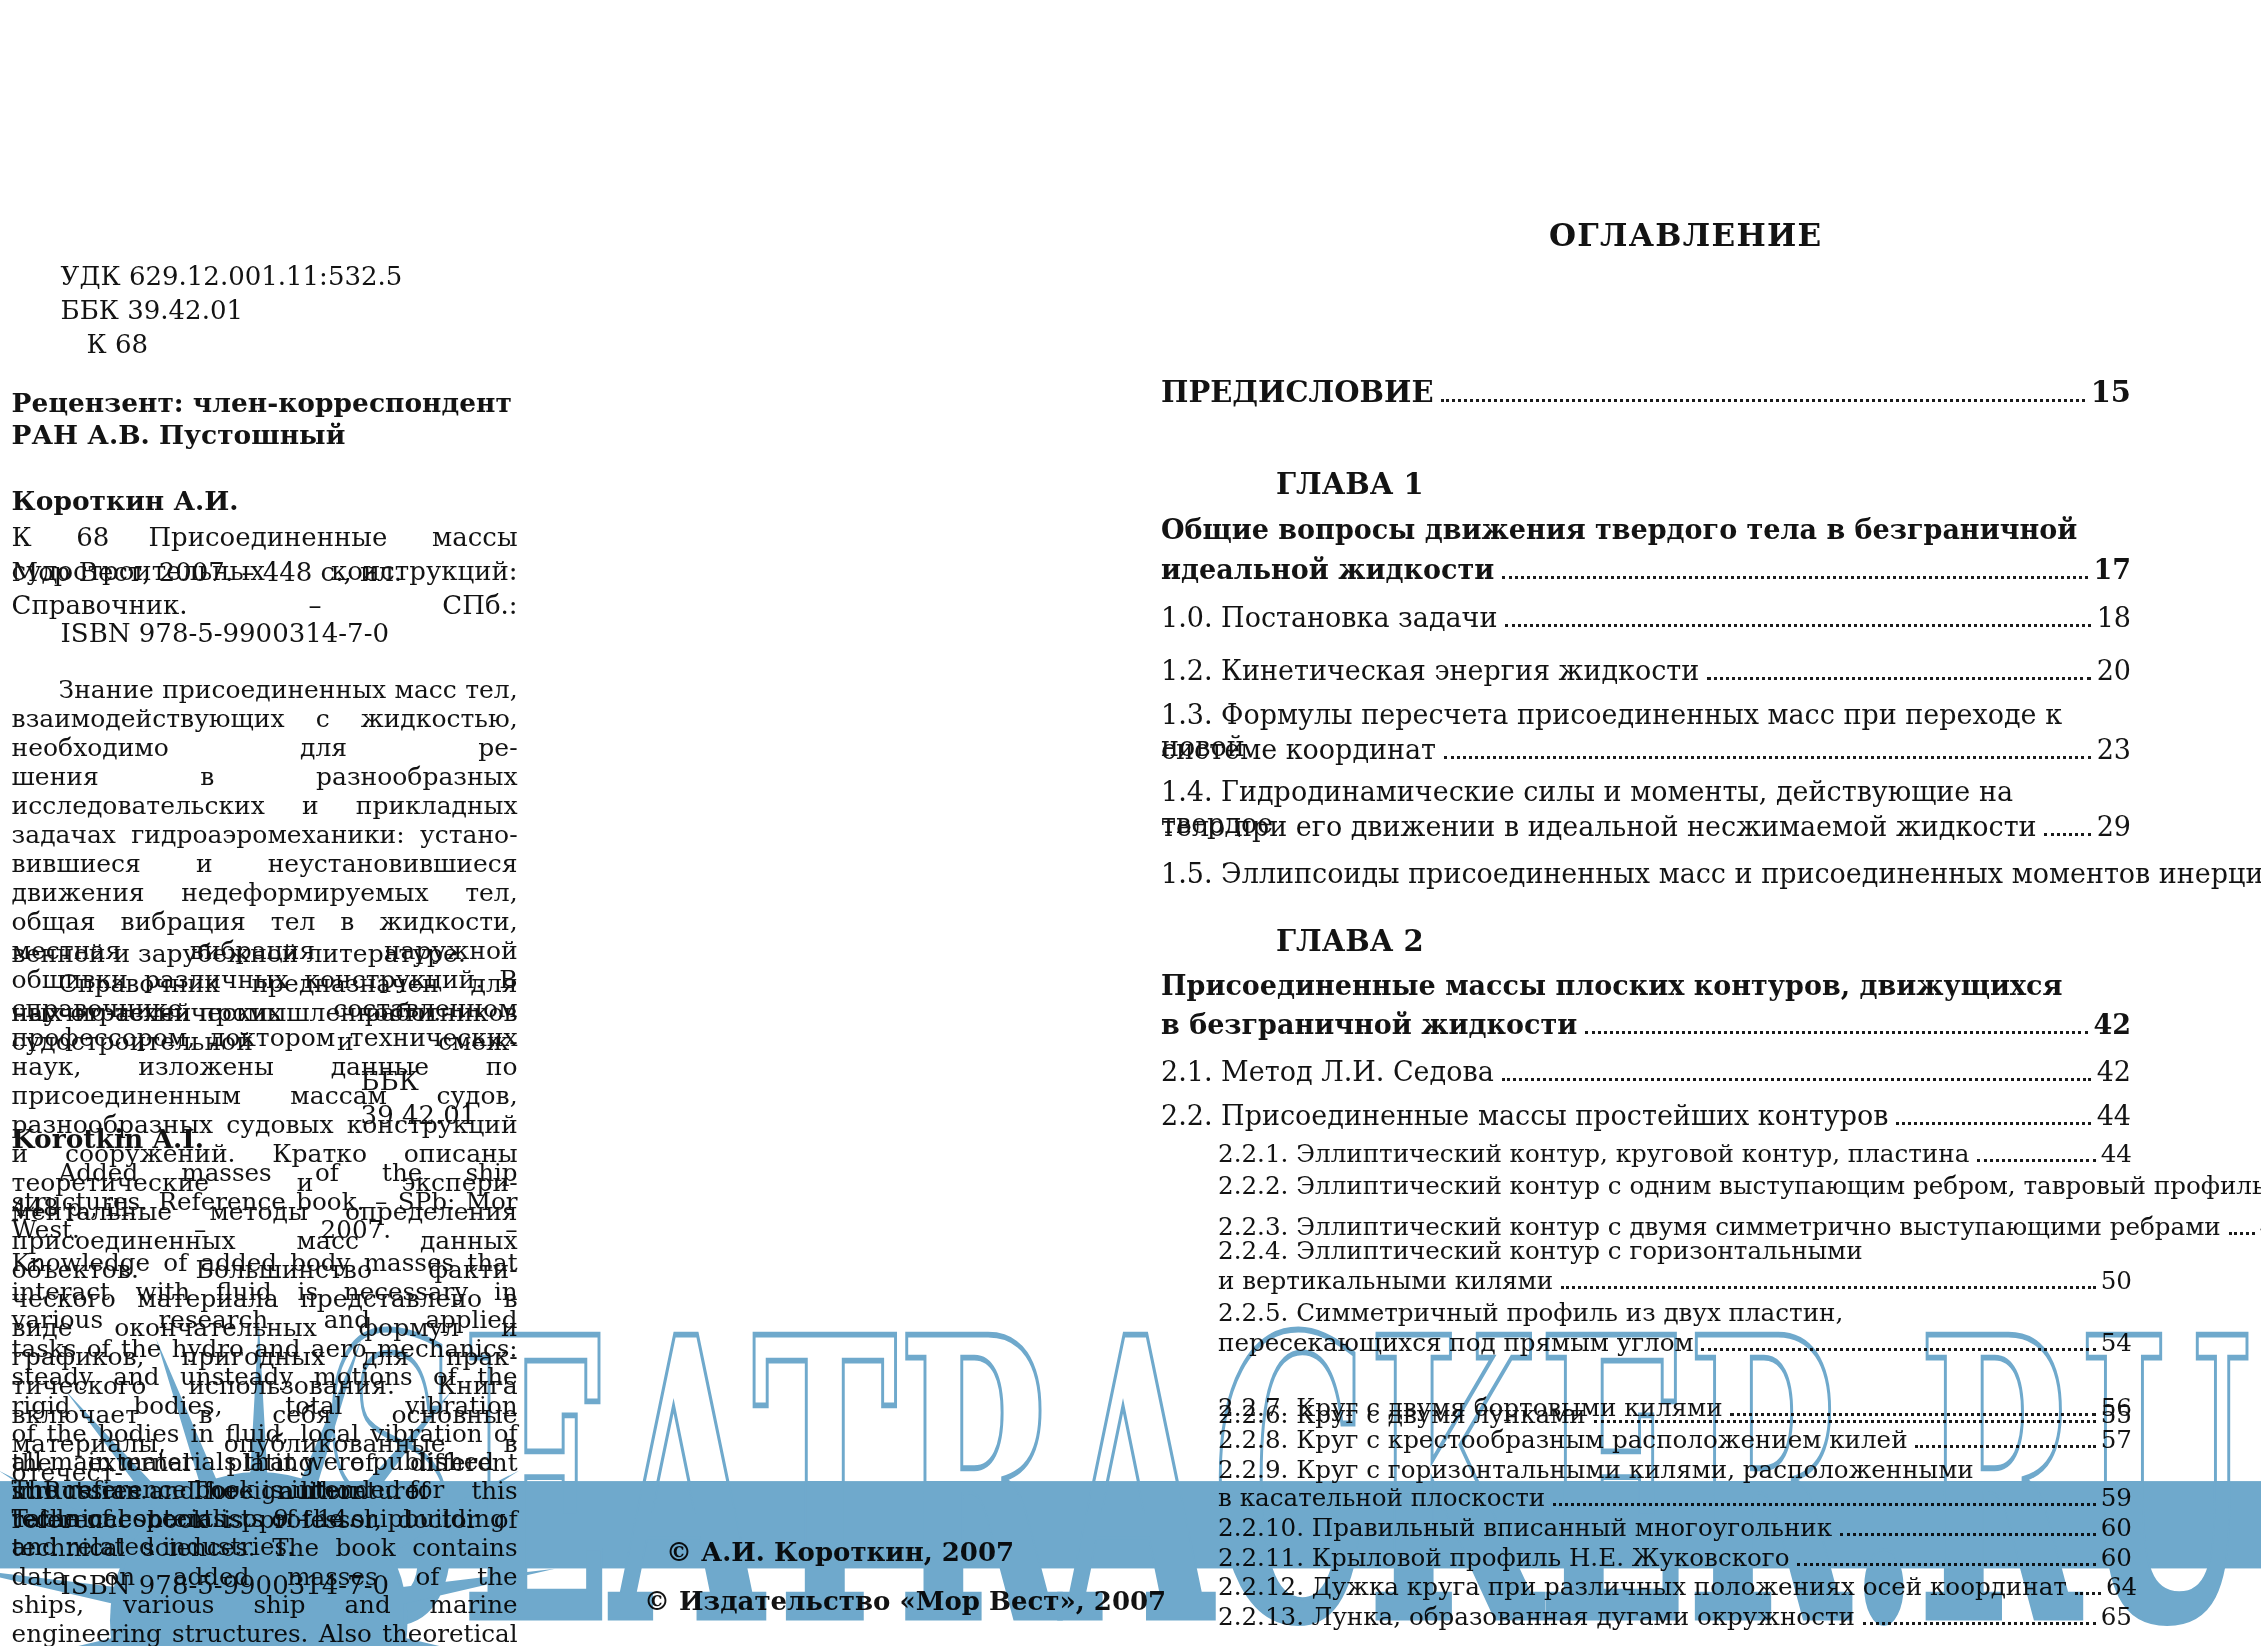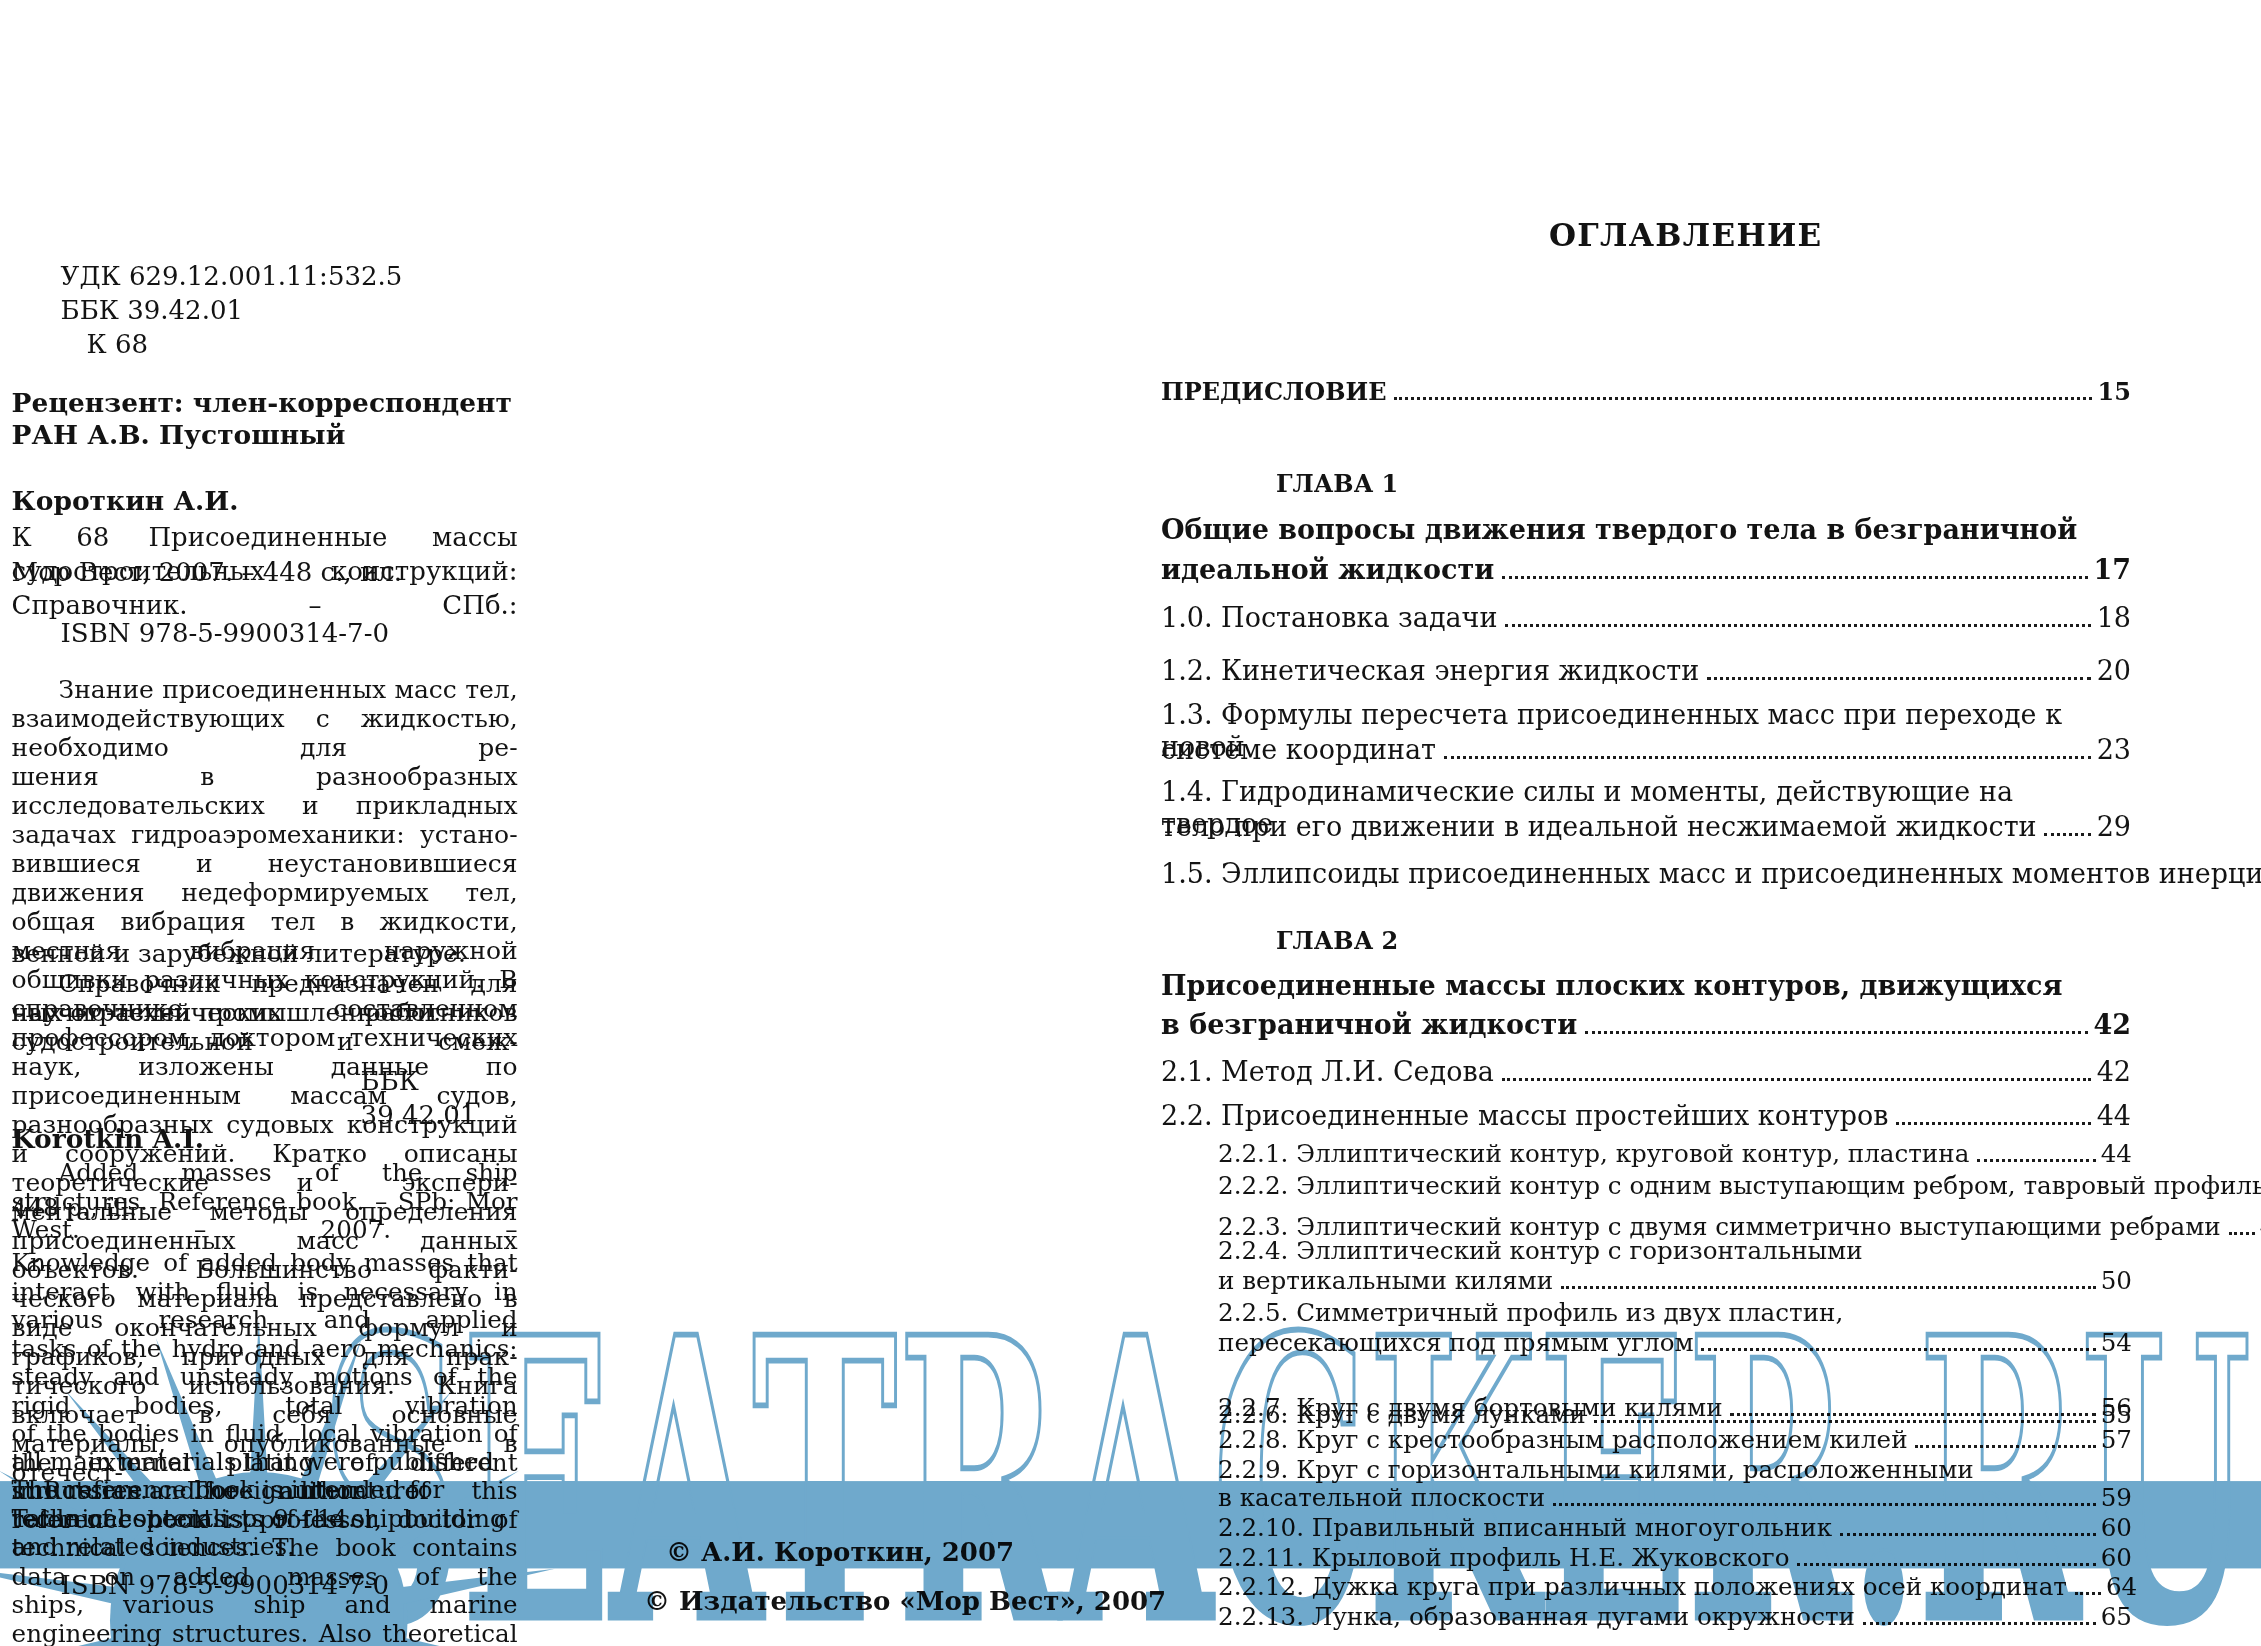--- a/index.html
+++ b/index.html
@@ -7,21 +7,21 @@
          font-family:"DejaVu Serif","Liberation Serif",serif;color:#131313;}
   .abs{position:absolute;}
   .lp{position:absolute;left:11.6px;top:0;width:506px;height:1647px;}
   .rp{position:absolute;left:1161px;top:0;width:970px;height:1647px;}
   .b{font-weight:bold;}
   .f40{font-size:26px;line-height:34px;}
   .f41{font-size:26.5px;line-height:32px;}
   .f39{font-size:25px;line-height:29px;}
   .f38{font-size:24.6px;line-height:28.5px;}
   .f42{font-size:27px;line-height:32px;}
-  .f44{font-size:24px;line-height:34px;}
+  .f44{font-size:29px;line-height:34px;}
   .f48{font-size:31px;line-height:36px;}
   .prel{white-space:pre-line;}
   .jst{text-align:justify;text-align-last:justify;}
   .ind{text-indent:47px;}
   .trow{position:absolute;display:flex;align-items:baseline;width:970px;}
   .trow.sub{left:57px;width:914px;}
   .lbl{white-space:pre;}
   .dots{flex:1 1 auto;border-bottom:3.9px dotted #1b1b1b;margin:0 5.2px 5.2px 7.8px;min-width:26px;}
   .pg{white-space:pre;}
   .wm{position:absolute;left:0;top:0;width:2261px;height:1647px;mix-blend-mode:multiply;pointer-events:none;}

